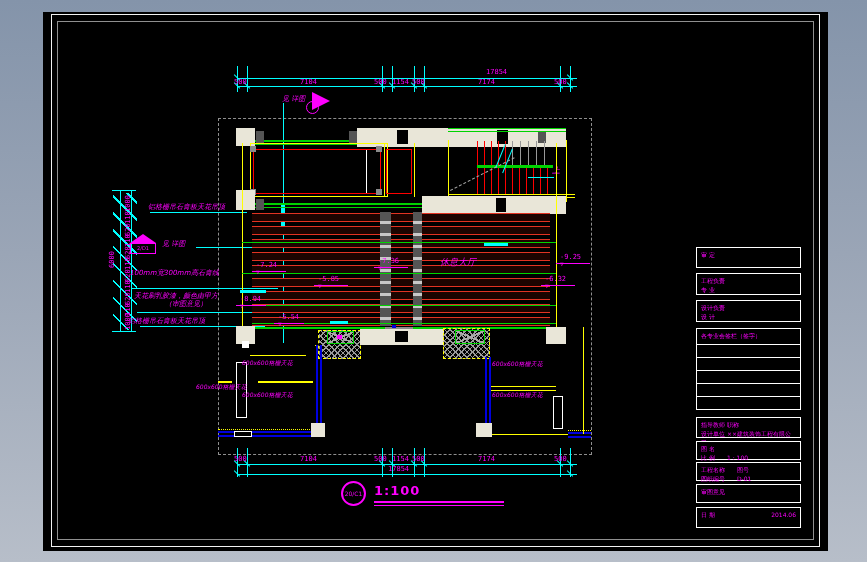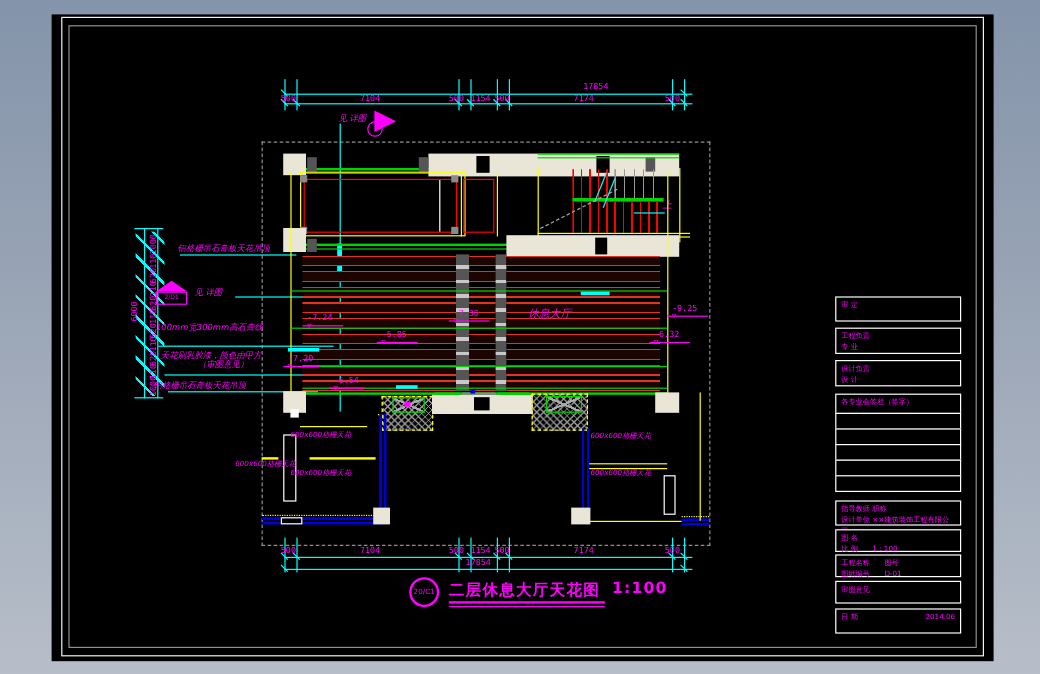--- a/index.html
+++ b/index.html
@@ -191,21 +191,21 @@
   <div class="ab elev" style="left:256px;top:261px"><span>-7.24</span></div>
   <div class="ab mg" style="left:252px;top:271px;width:34px;height:1px"></div>
   <div class="ab elev" style="left:378px;top:257px"><span>-7.36</span></div>
   <div class="ab mg" style="left:374px;top:267px;width:34px;height:1px"></div>
   <div class="ab elev" style="left:560px;top:253px"><span>-9.25</span></div>
   <div class="ab mg" style="left:556px;top:263px;width:34px;height:1px"></div>
   <div class="ab elev" style="left:318px;top:275px"><span>-5.85</span></div>
   <div class="ab mg" style="left:314px;top:285px;width:34px;height:1px"></div>
   <div class="ab elev" style="left:545px;top:275px"><span>-6.32</span></div>
   <div class="ab mg" style="left:541px;top:285px;width:34px;height:1px"></div>
-  <div class="ab elev" style="left:240px;top:295px"><span>-7.20</span></div>
+  <div class="ab elev" style="left:240px;top:295px"><span>-8.94</span></div>
   <div class="ab mg" style="left:236px;top:305px;width:30px;height:1px"></div>
   <div class="ab elev" style="left:278px;top:313px"><span>-5.54</span></div>
   <div class="ab mg" style="left:274px;top:323px;width:30px;height:1px"></div>
 
   <div class="ab be" style="left:236px;top:326px;width:19px;height:18px"></div>
   <div class="ab be" style="left:546px;top:327px;width:20px;height:17px"></div>
   <div class="ab wt" style="left:242px;top:341px;width:7px;height:7px"></div>
 
   <div class="ab hatch" style="left:318px;top:330px;width:43px;height:29px"></div>
   <div class="ab xbox" style="left:327px;top:331px;width:27px;height:13px"></div>
@@ -272,21 +272,20 @@
   <span class="ab num" style="left:392px;top:455px">1154</span>
   <span class="ab num" style="left:412px;top:455px">500</span>
   <span class="ab num" style="left:478px;top:455px">7174</span>
   <span class="ab num" style="left:554px;top:455px">500</span>
   <span class="ab num" style="left:388px;top:465px">17854</span>
 
   <div class="ab tcirc" style="left:341px;top:481px;width:25px;height:25px">
     <span>20/C1</span>
   </div>
   <div class="ab" style="left:374px;top:483px;display:flex;gap:10px">
-    <span class="title-name">二层休息大厅天花图</span>
     <span class="title-name">1:100</span>
   </div>
   <div class="ab mg" style="left:374px;top:501px;width:130px;height:2px"></div>
   <div class="ab mg" style="left:374px;top:505px;width:130px;height:1px"></div>
 
   <div class="ab tbox" style="left:696px;top:247px;width:105px;height:21px">
     <span>审 定</span>
   </div>
   <div class="ab tbox" style="left:696px;top:273px;width:105px;height:22px">
     <span style="display:block">工程负责</span>

